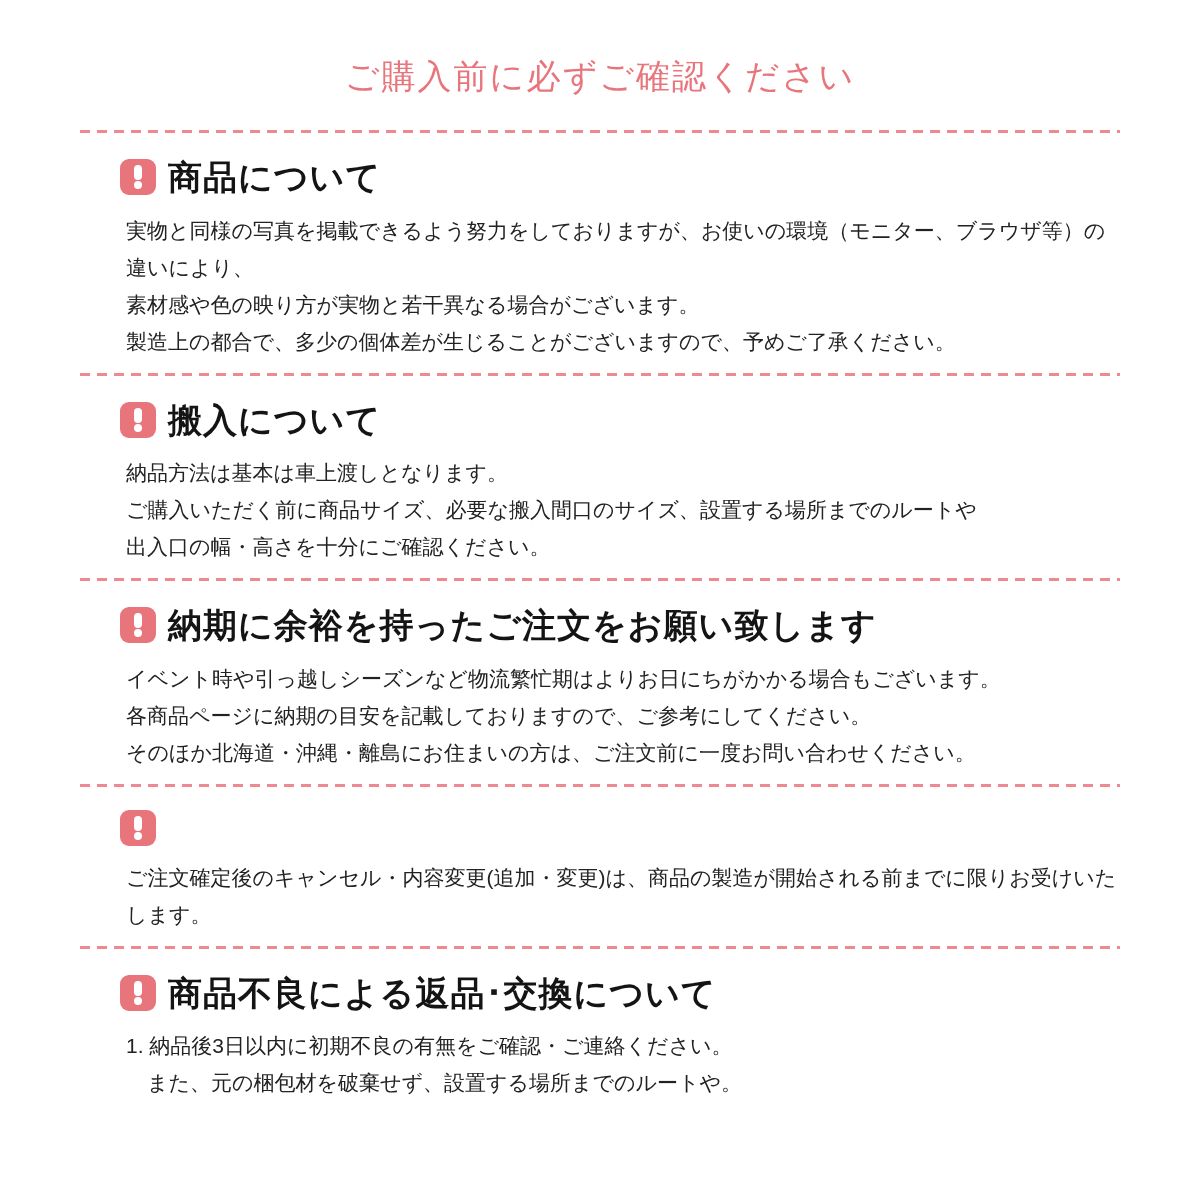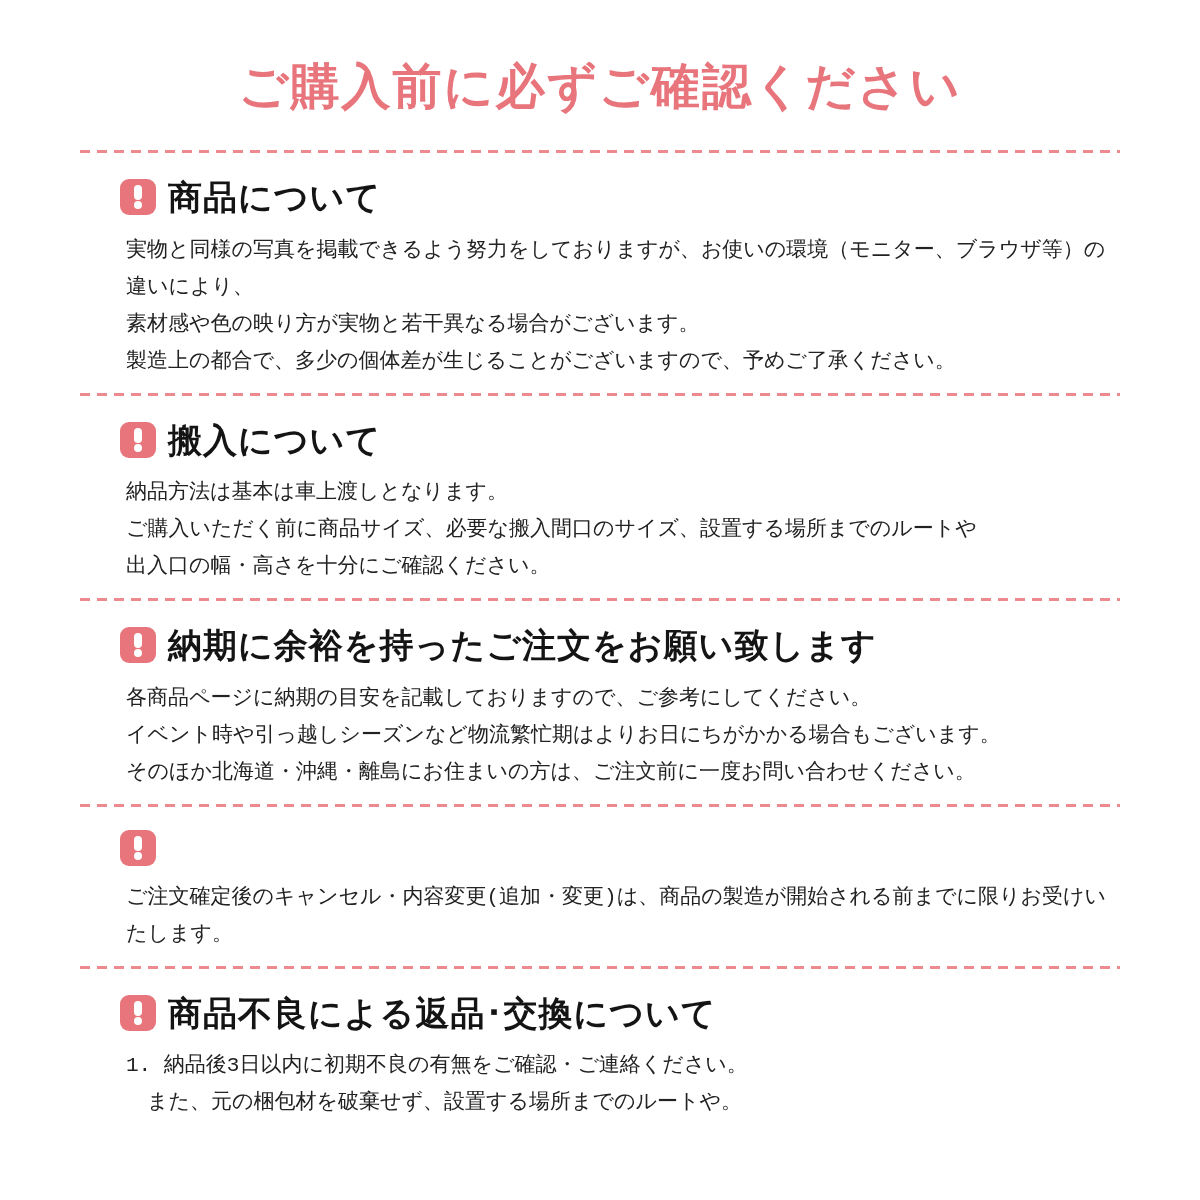--- a/index.html
+++ b/index.html
@@ -15,22 +15,22 @@
     font-family: "Liberation Sans", "DejaVu Sans", sans-serif;
   }
   body { height: 1200px; overflow: hidden; }
   .container {
     width: 1200px;
     padding: 0 80px;
   }
   .page-title {
     margin-top: 54px;
     text-align: center;
-    font-size: 49px;
-    font-weight: 700;
+    font-size: 34px;
+    font-weight: 400;
     letter-spacing: 2px;
     color: var(--accent);
   }
   .divider {
     height: 3px;
     margin-top: 30px;
     background: repeating-linear-gradient(
       90deg,
       var(--dash) 0px, var(--dash) 10px,
       transparent 10px, transparent 17px
@@ -80,21 +80,21 @@
     letter-spacing: 1px;
     color: var(--heading);
     line-height: 1.25;
   }
   .section-body {
     padding-left: 46px;
     font-size: 21px;
     line-height: 37px;
     color: var(--body-text);
   }
-  .body-line { white-space: pre-wrap; font-family: Liberation Mono, monospace; }
+  .body-line { white-space: pre-wrap; }
 </style>
 </head>
 <body>
 
 <div class="container">
 
   <h1 class="page-title">ご購入前に必ずご確認ください</h1>
 
   <div class="divider"></div>
 
@@ -125,22 +125,22 @@
   </div>
 
   <div class="divider" style="margin-top:0"></div>
 
   <div class="section">
     <div class="section-heading">
       <span class="excl-icon"></span>
       <span class="heading-label">納期に余裕を持ったご注文をお願い致します</span>
     </div>
     <div class="section-body">
+      <div class="body-line">イベント時や引っ越しシーズンなど物流繁忙期はよりお日にちがかかる場合もございます。</div>
       <div class="body-line">各商品ページに納期の目安を記載しておりますので、ご参考にしてください。</div>
-      <div class="body-line">イベント時や引っ越しシーズンなど物流繁忙期はよりお日にちがかかる場合もございます。</div>
       <div class="body-line">そのほか北海道・沖縄・離島にお住まいの方は、ご注文前に一度お問い合わせください。</div>
     </div>
   </div>
 
   <div class="divider" style="margin-top:0"></div>
 
   <div class="section">
     <div class="section-heading">
       <span class="excl-icon"></span>
     </div>

